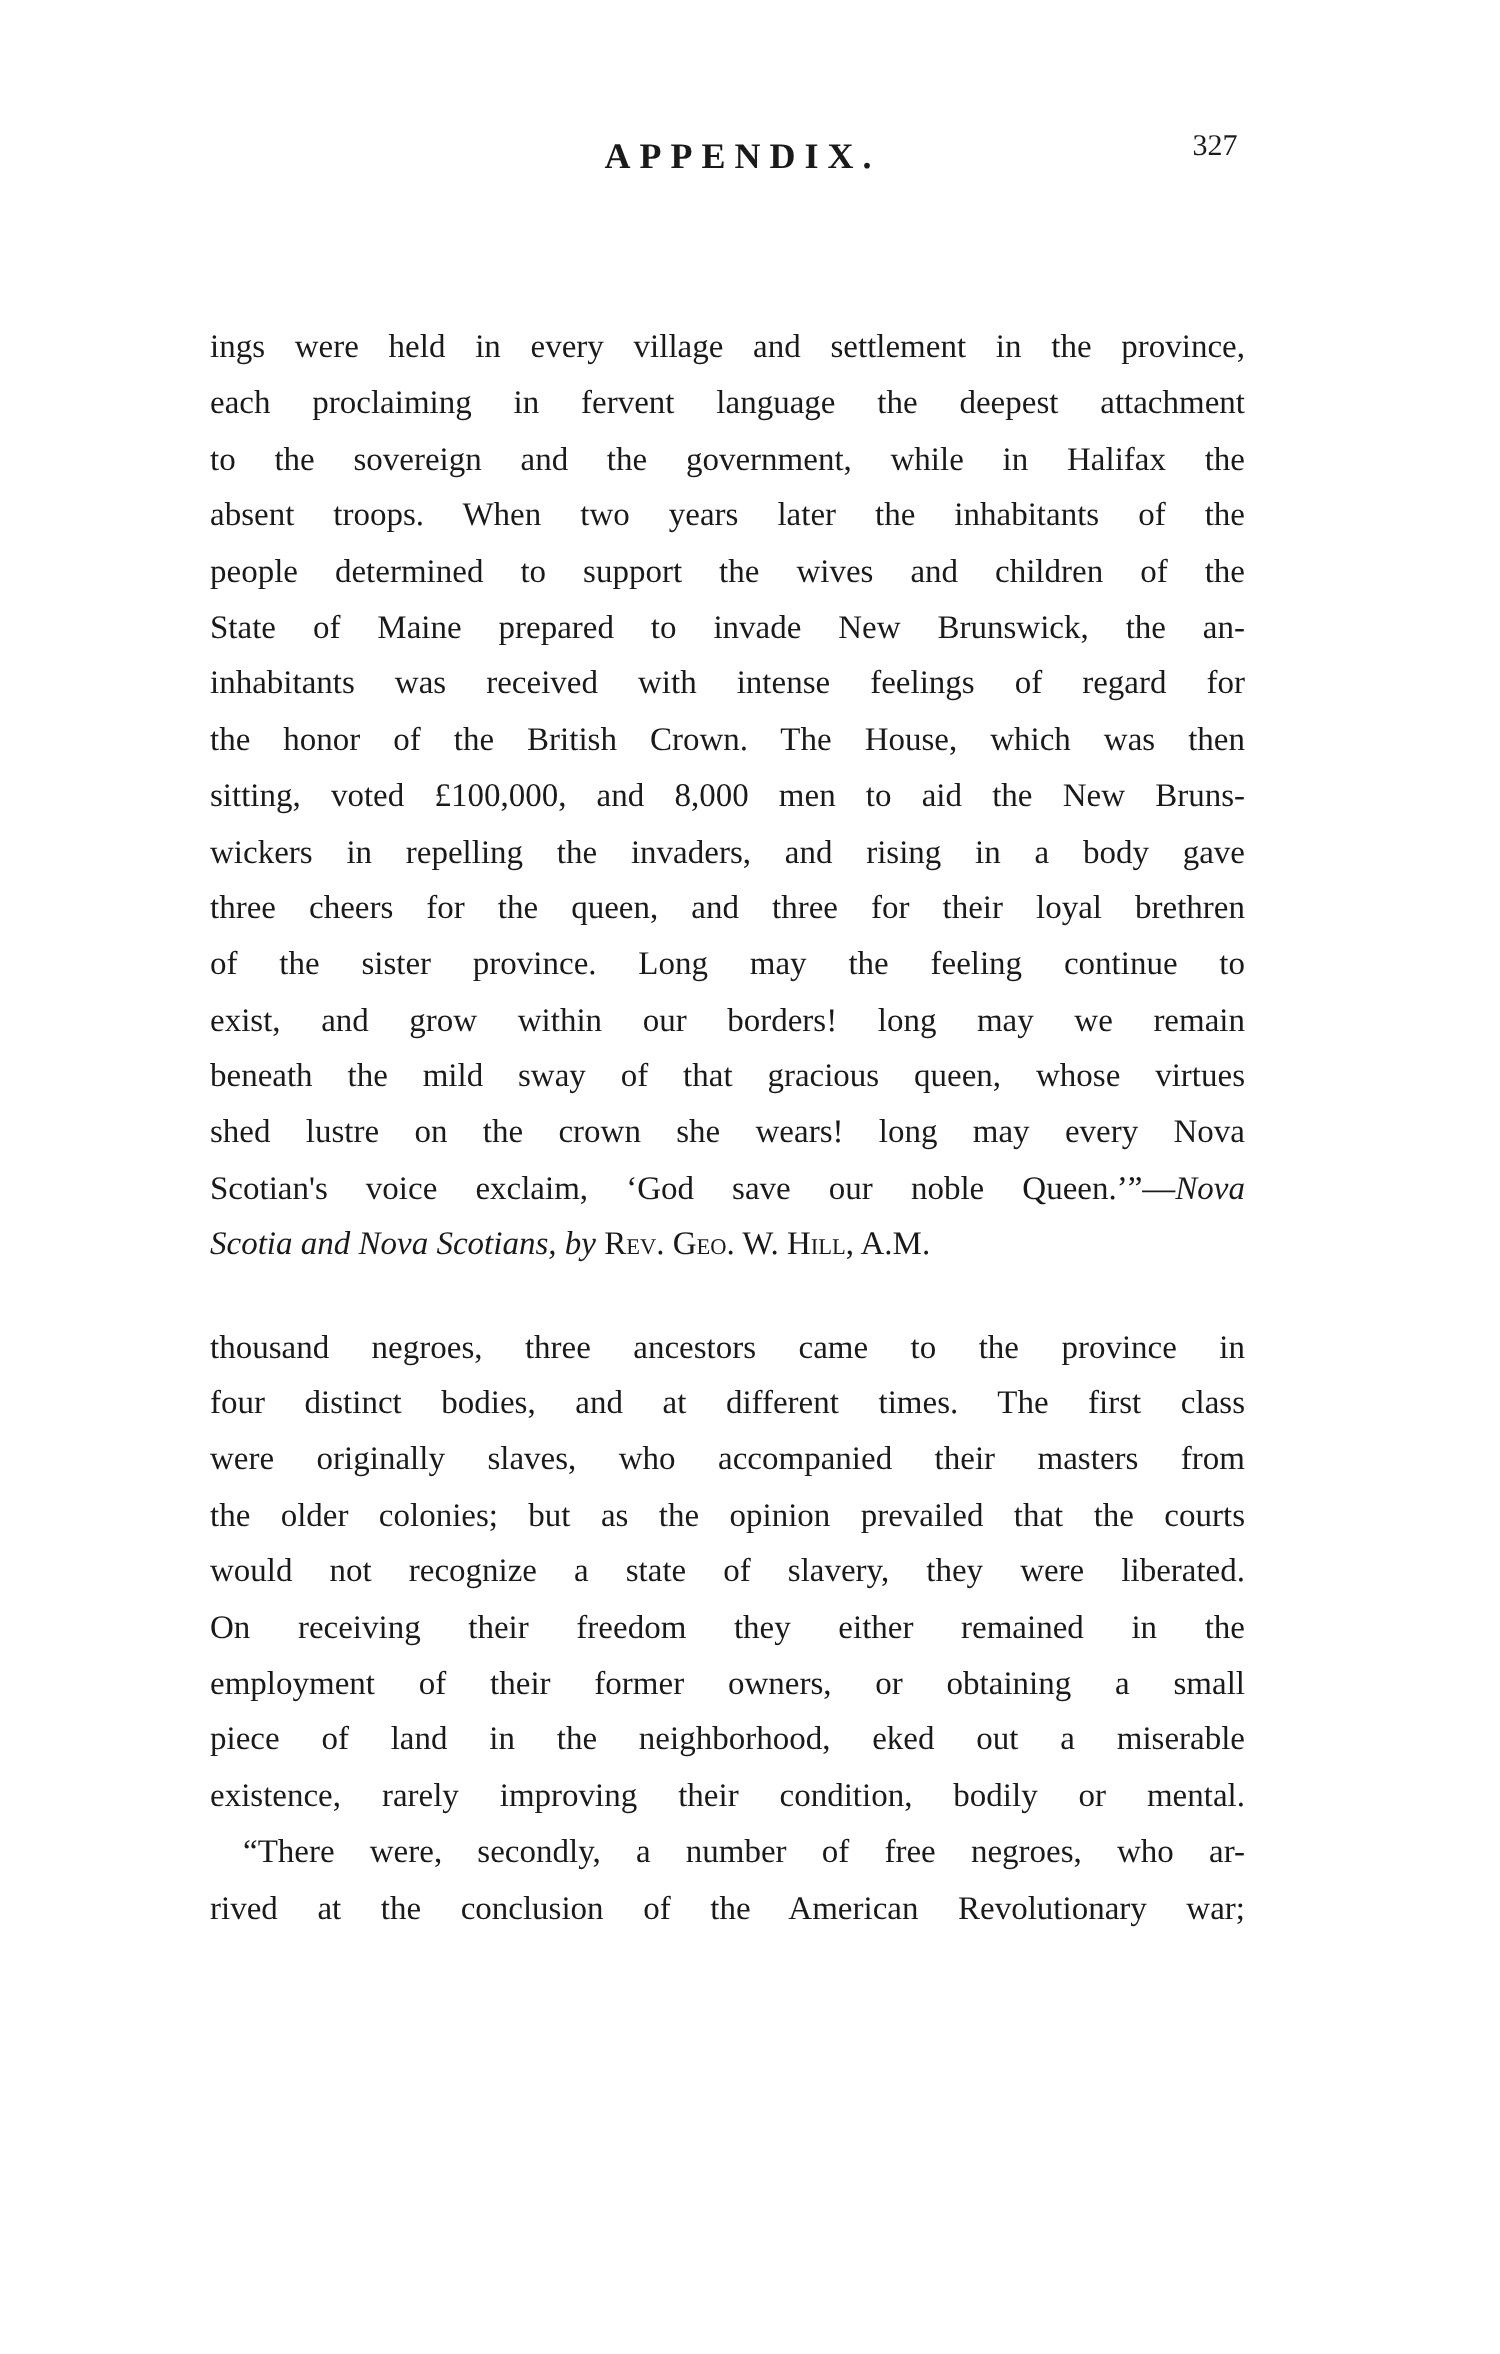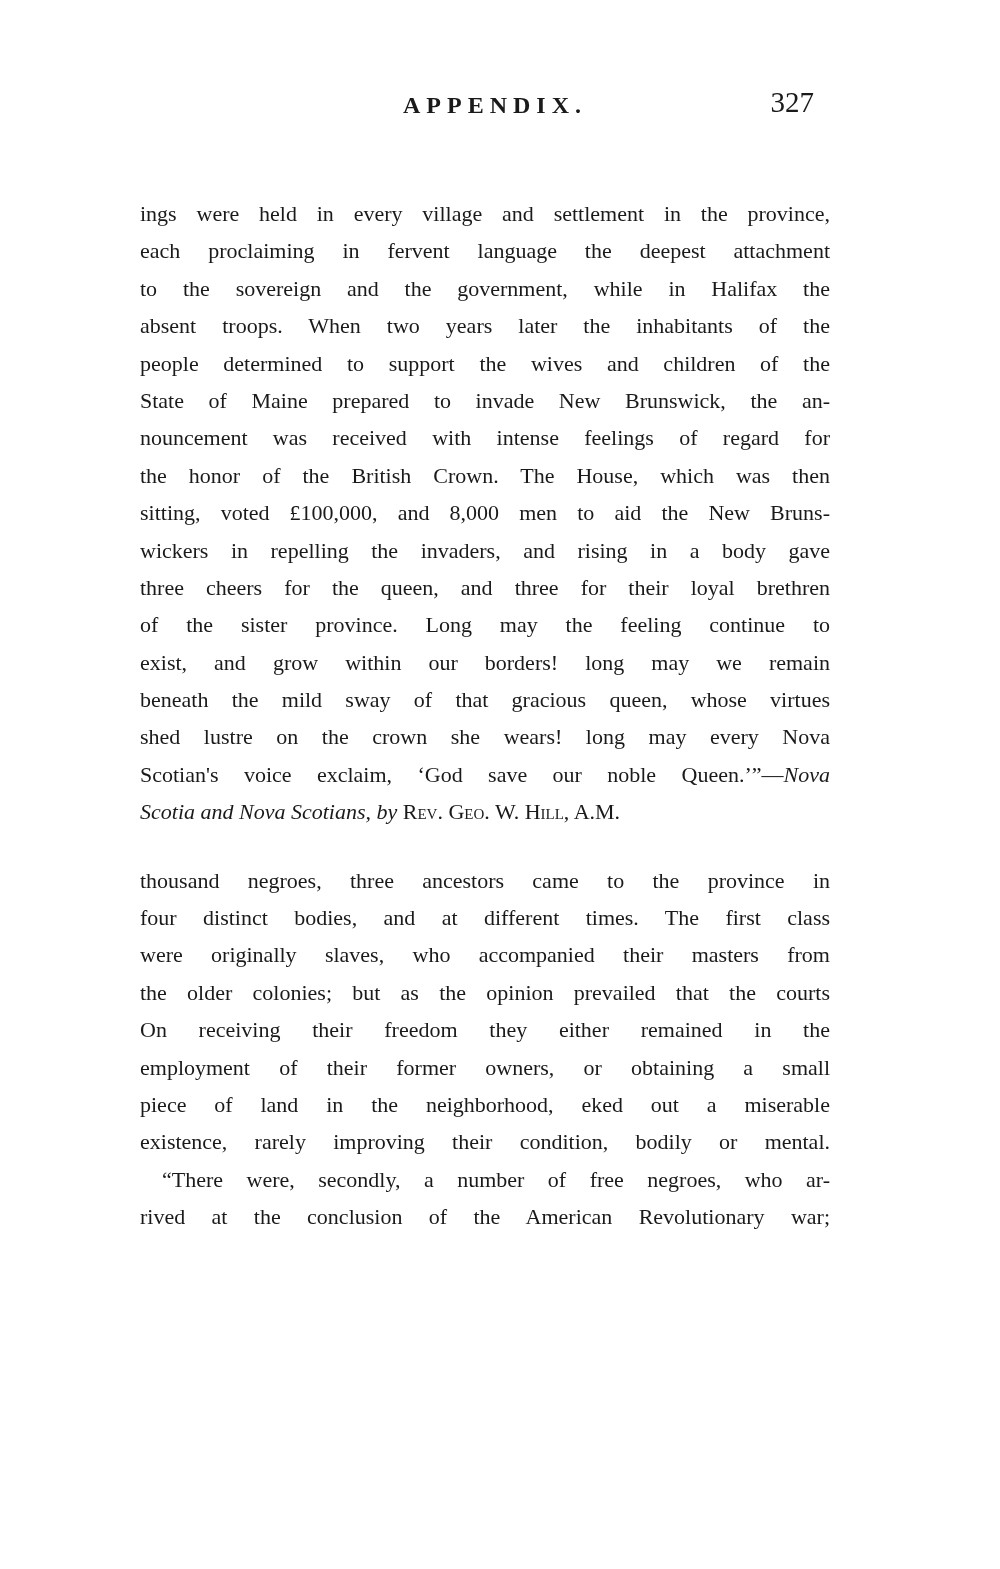--- a/index.html
+++ b/index.html
@@ -2,22 +2,22 @@
 <html><head>
 <meta charset="utf-8">
 <style>
   html, body { margin: 0; padding: 0; background: #ffffff; }
   body { width: 1000px; height: 1569px; position: relative; overflow: hidden;
          font-family: "Liberation Serif", "DejaVu Serif", serif; color: #1a1a1a; }
   .page { position: absolute; left: 140px; top: 0; width: 690px; }
   .running-head { position: absolute; top: 88px; left: 0; width: 690px; height: 40px; }
   .head-title { position: absolute; left: 0; width: 690px; top: 4px; text-align: center;
                 font-size: 24px; letter-spacing: 6px; font-weight: bold; padding-left: 20px; box-sizing: border-box; }
-  .page-number { position: absolute; right: 16px; top: -2px; font-size: 29px; }
-  .text { position: absolute; left: 0; top: 195px; width: 690px; }
+  .page-number { position: absolute; right: 5px; top: -2px; font-size: 20px; }
+  .text { position: absolute; left: 0; top: 212px; width: 690px; }
   .line { height: 37.4px; line-height: 37.4px; font-size: 22px; white-space: nowrap;
           text-align: justify; text-align-last: justify; }
   .line.last { text-align-last: left; }
   .indent { padding-left: 22px; }
   .gap { height: 31px; }
   .sc { font-variant: small-caps; }
   em { font-style: italic; }
 </style>
 </head>
 <body>
@@ -29,40 +29,41 @@
   </div>
 
   <div class="text">
     <div>
       <div class="line">ings were held in every village and settlement in the province,</div>
       <div class="line">each proclaiming in fervent language the deepest attachment</div>
       <div class="line">to the sovereign and the government, while in Halifax the</div>
       <div class="line">absent troops. When two years later the inhabitants of the</div>
       <div class="line">people determined to support the wives and children of the</div>
       <div class="line">State of Maine prepared to invade New Brunswick, the an-</div>
-      <div class="line">nouncement was received with intense feelings of regard for</div>
+      <div class="line">inhabitants was received with intense feelings of regard for</div>
       <div class="line">the honor of the British Crown. The House, which was then</div>
       <div class="line">sitting, voted £100,000, and 8,000 men to aid the New Bruns-</div>
       <div class="line">wickers in repelling the invaders, and rising in a body gave</div>
       <div class="line">three cheers for the queen, and three for their loyal brethren</div>
       <div class="line">of the sister province. Long may the feeling continue to</div>
       <div class="line">exist, and grow within our borders! long may we remain</div>
       <div class="line">beneath the mild sway of that gracious queen, whose virtues</div>
       <div class="line">shed lustre on the crown she wears! long may every Nova</div>
       <div class="line"><span>Scotian's voice exclaim, ‘God save our noble Queen.’”—</span><em>Nova</em></div>
       <div class="line last"><em>Scotia and Nova Scotians, by</em> <span class="sc">Rev. Geo. W. Hill</span><span>, A.M.</span></div>
     </div>
 
     <div class="gap"></div>
 
     <div>
       <div class="line">thousand negroes, three ancestors came to the province in</div>
       <div class="line">four distinct bodies, and at different times. The first class</div>
       <div class="line">were originally slaves, who accompanied their masters from</div>
       <div class="line">the older colonies; but as the opinion prevailed that the courts</div>
+      <div class="line">would not recognize a state of slavery, they were liberated.</div>
       <div class="line">On receiving their freedom they either remained in the</div>
       <div class="line">employment of their former owners, or obtaining a small</div>
       <div class="line">piece of land in the neighborhood, eked out a miserable</div>
       <div class="line">existence, rarely improving their condition, bodily or mental.</div>
     </div>
 
     <div>
       <div class="line indent">“There were, secondly, a number of free negroes, who ar-</div>
       <div class="line">rived at the conclusion of the American Revolutionary war;</div>
     </div>

